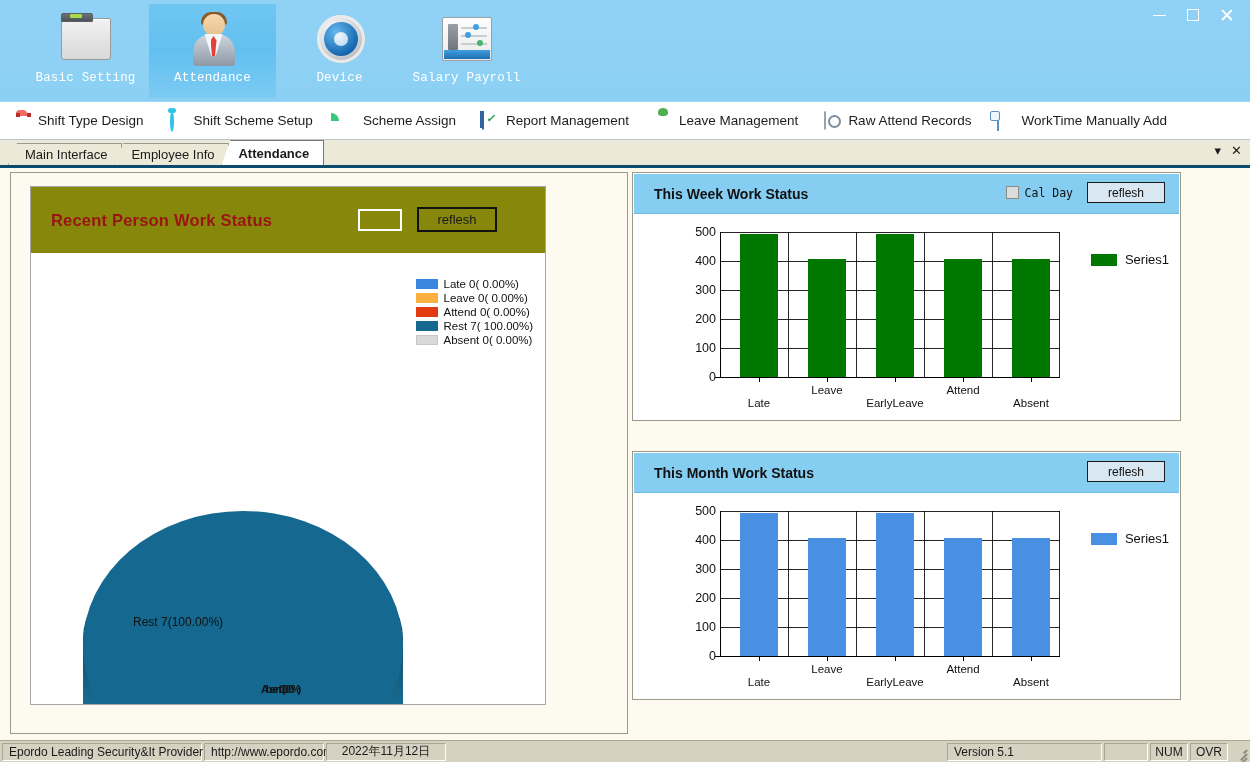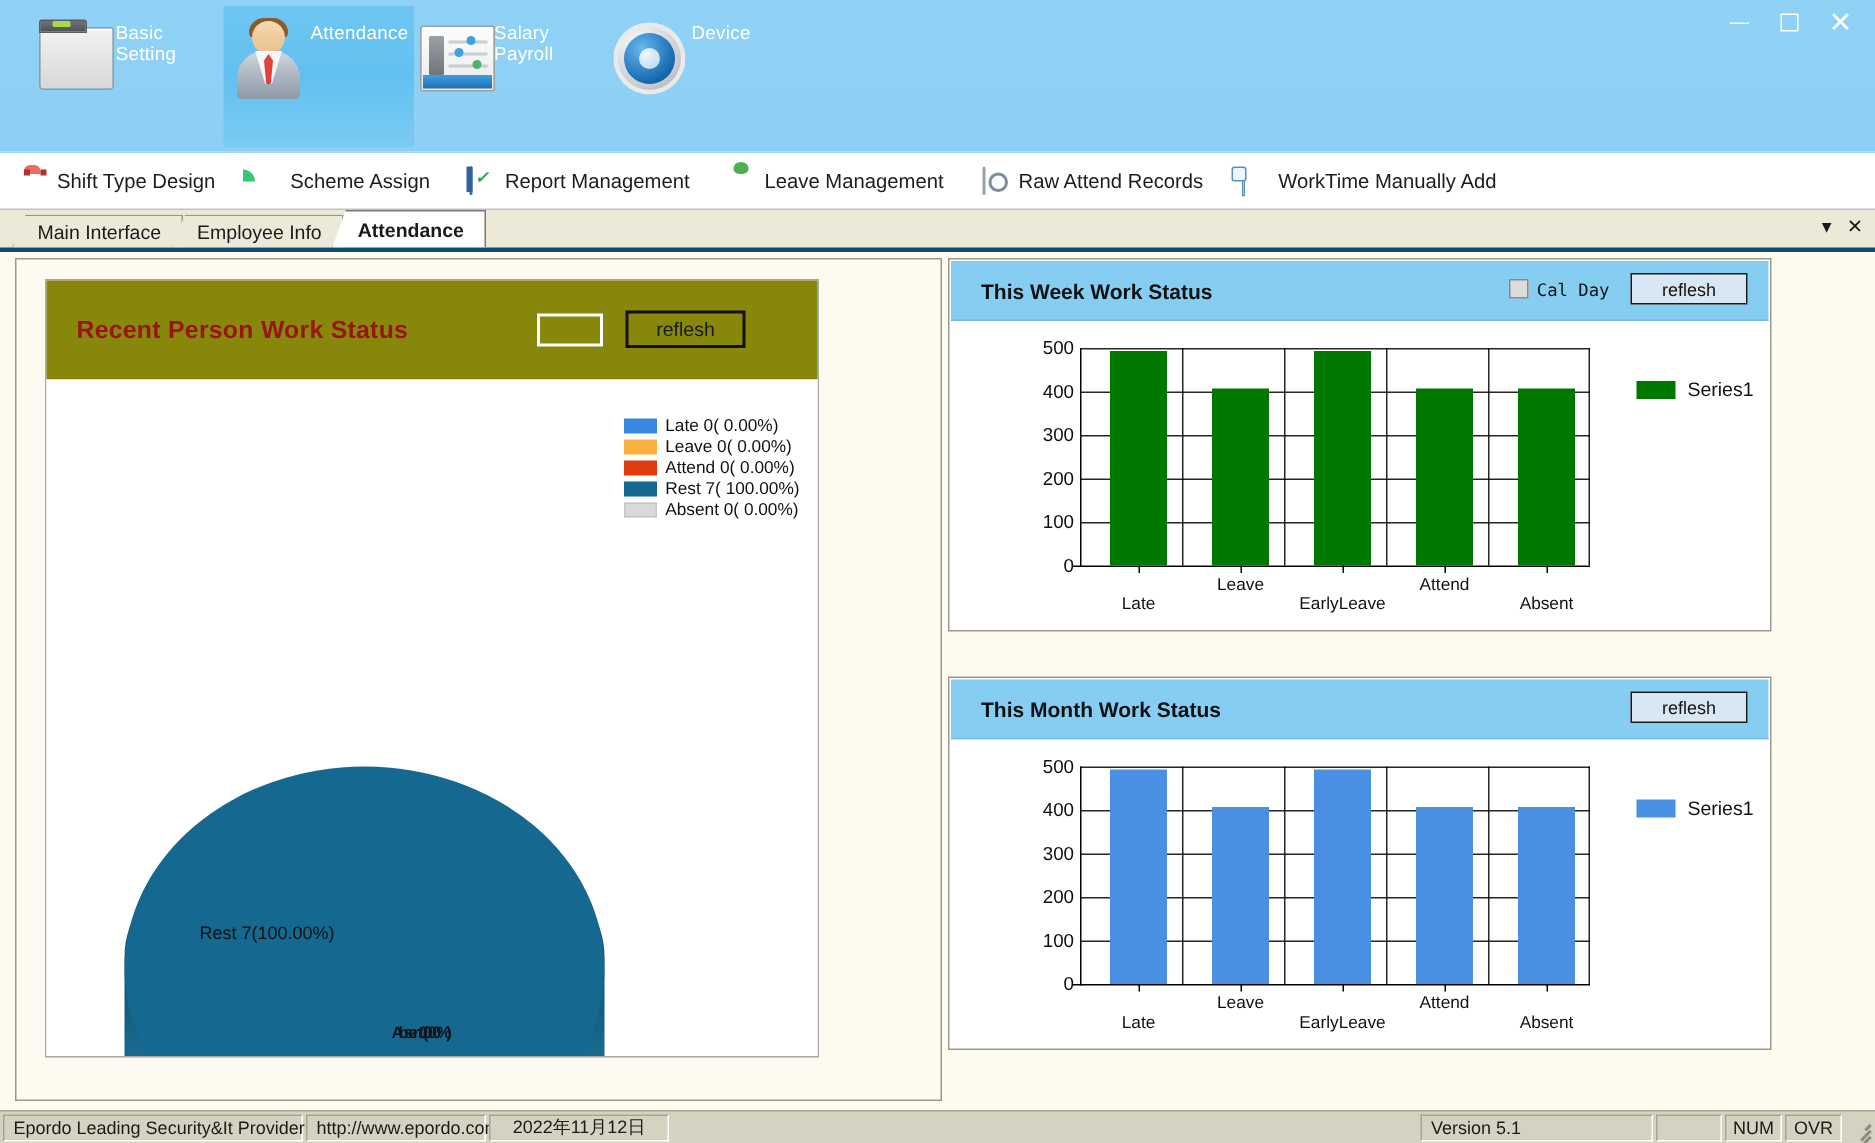--- a/index.html
+++ b/index.html
@@ -23,22 +23,23 @@
     width:34px; height:28px; display:flex; align-items:center; justify-content:center;
     color:#ffffff; font-size:15px; line-height:1; cursor:pointer; user-select:none;
   }
   .winbtn .glyph-min { display:block; width:13px; height:1px; background:#fff; }
   .winbtn .glyph-max { display:block; width:12px; height:12px; border:1.6px solid #fff; }
   .winbtn .glyph-close { font-size:19px; font-weight:400; color:#fff; line-height:1; }
 
   .ribtabs { position:absolute; left:22px; top:4px; display:flex; }
   .ribtab {
     width:127px; height:94px; position:relative; cursor:pointer;
-    display:flex; flex-direction:row; align-items:flex-start; justify-content:flex-start;
+    display:flex; flex-direction:column; align-items:center; justify-content:flex-start;
     padding-top:8px;
+    font-family:Liberation Mono, monospace;
   }
   .ribtab.active { background:linear-gradient(180deg,#6fc6f2 0%,#62c0f0 50%,#7ccbf3 100%); }
   .ribtab .ricon { width:58px; height:56px; position:relative; }
   .ribtab .rlabel { font-size:12.5px; color:#ffffff; margin-top:3px; letter-spacing:.2px; }
 
   
   .ic-folder { position:absolute; left:4px; top:6px; width:50px; height:42px;
     background:linear-gradient(180deg,#f2f2f2,#d8d8d8); border:1px solid #9a9a9a; border-radius:2px 2px 3px 3px;
     box-shadow:inset 0 1px 0 #fff; }
   .ic-folder:before { content:""; position:absolute; left:-1px; top:-6px; width:30px; height:7px;
@@ -273,46 +274,50 @@
               <i class="head"></i>
               <i class="body"></i>
               <i class="shirt"></i>
               <i class="tie"></i>
             </span>
         </div>
         <div class="rlabel">Attendance</div>
       </div>
       <div class="ribtab">
         <div class="ricon">
+            <span class="ic-gear"></span>
+          </div>
+        <div class="rlabel">Device</div>
+      </div>
+      <div class="ribtab">
+        <div class="ricon">
           <span class="ic-payroll">
             <i class="bar"></i>
             <i class="sl" style="top:9px"></i>
               <i class="sl" style="top:17px"></i>
               <i class="sl" style="top:25px"></i>
             <i class="dot" style="left:30px;top:6px;background:#3f9fe0"></i>
             <i class="dot" style="left:22px;top:14px;background:#3f9fe0"></i>
             <i class="dot" style="left:34px;top:22px;background:#45b66a"></i>
             <i class="wave"></i>
           </span>
         </div>
         <div class="rlabel">Salary Payroll</div>
       </div>
-      <div class="ribtab">
-        <div class="ricon">
-            <span class="ic-gear"></span>
-          </div>
-        <div class="rlabel">Device</div>
-      </div>
     </div>
   </div>
 
   <div class="toolbar">
     <div class="tbitem">
       <span class="tbicon"><i class="ti-car"></i></span>
       <span class="tblabel">Shift Type Design</span>
+    </div>
+    <div class="tbitem">
+      <span class="tbicon"><i class="ti-clock"></i></span>
+      <span class="tblabel">Shift Scheme Setup</span>
     </div>
     <div class="tbitem">
       <span class="tbicon"><i class="ti-pie"></i></span>
       <span class="tblabel">Scheme Assign</span>
     </div>
     <div class="tbitem">
       <span class="tbicon"><i class="ti-report"></i></span>
       <span class="tblabel">Report Management</span>
     </div>
     <div class="tbitem">

